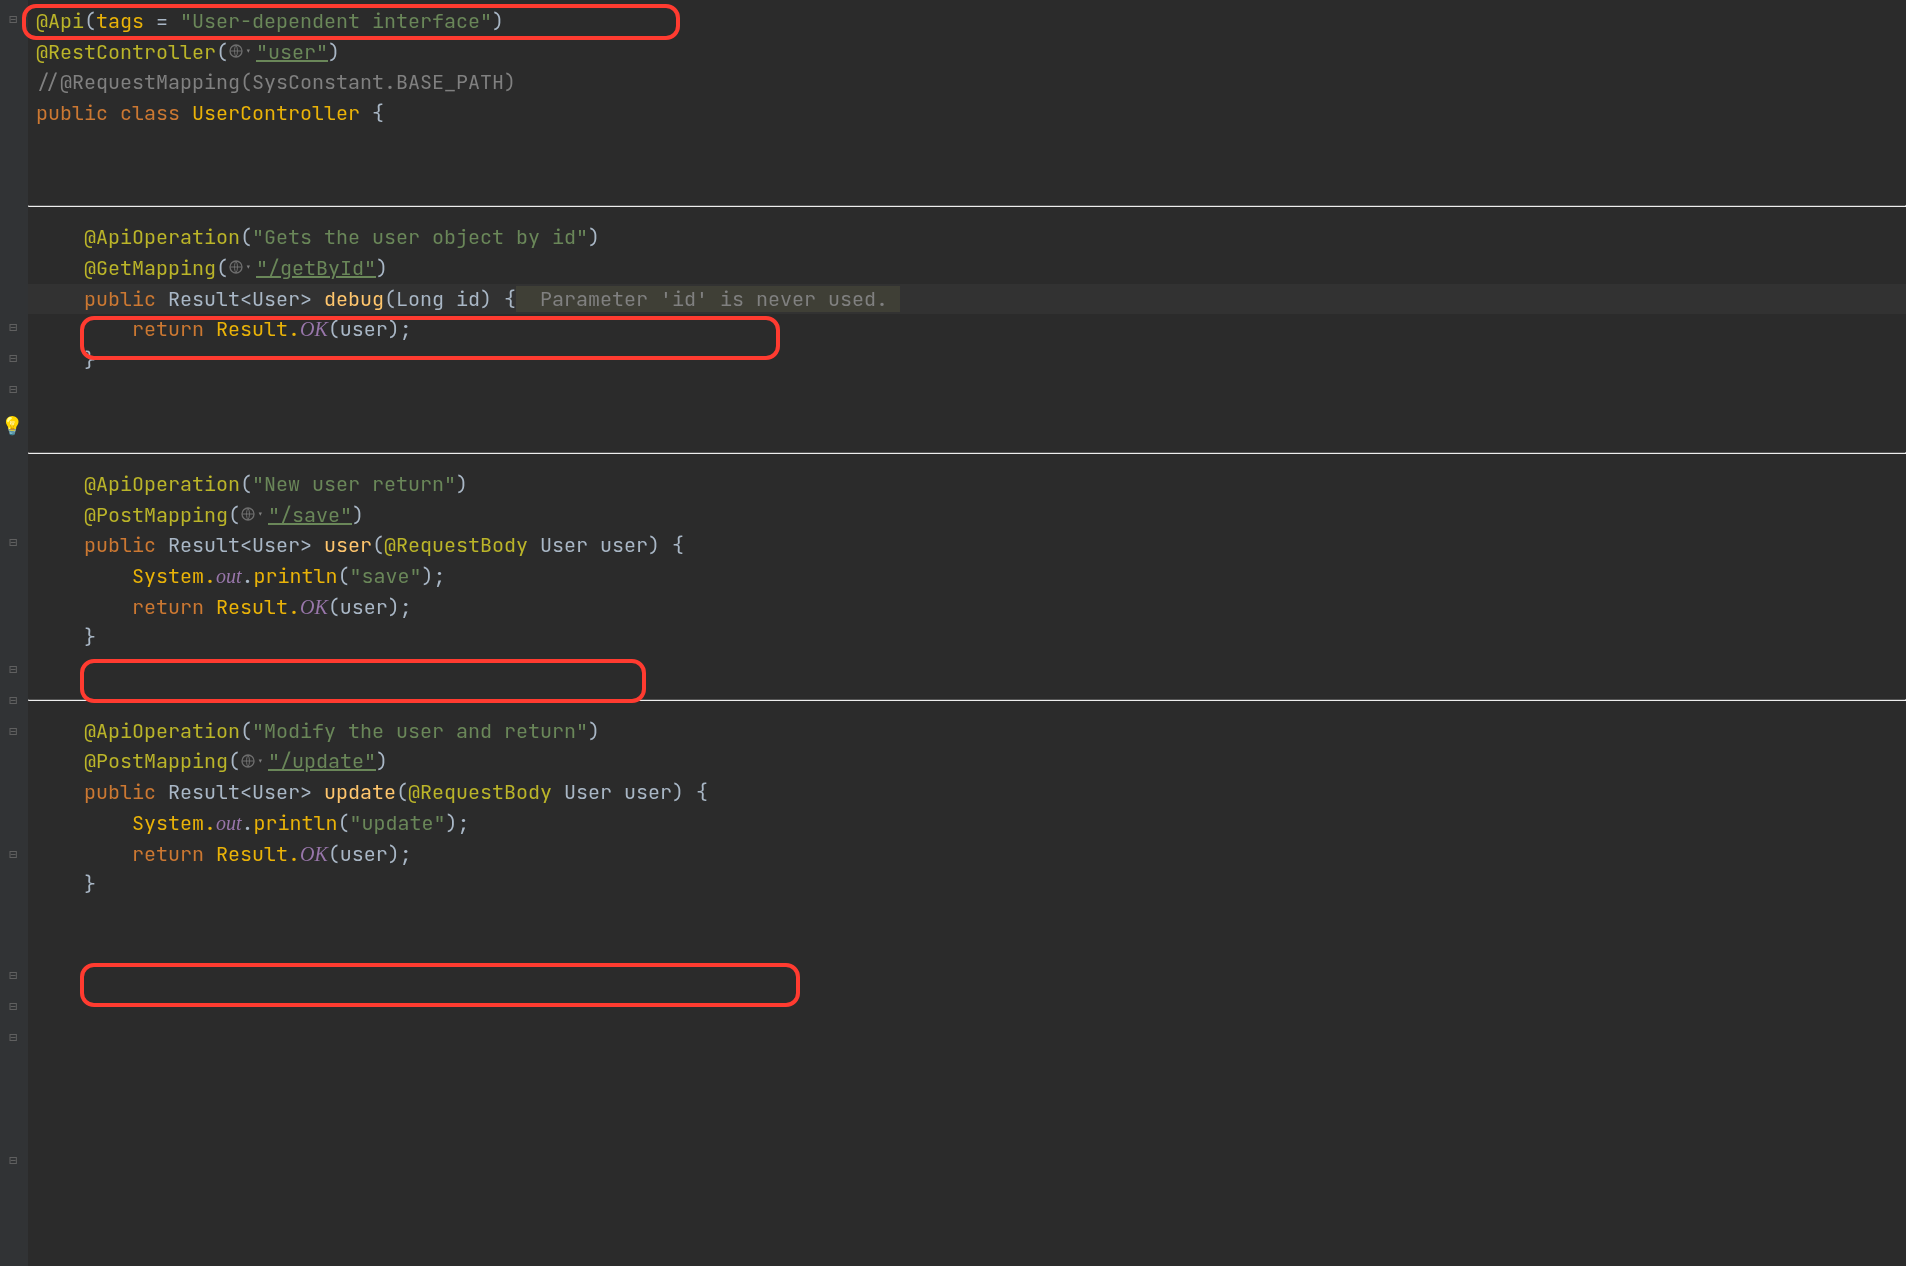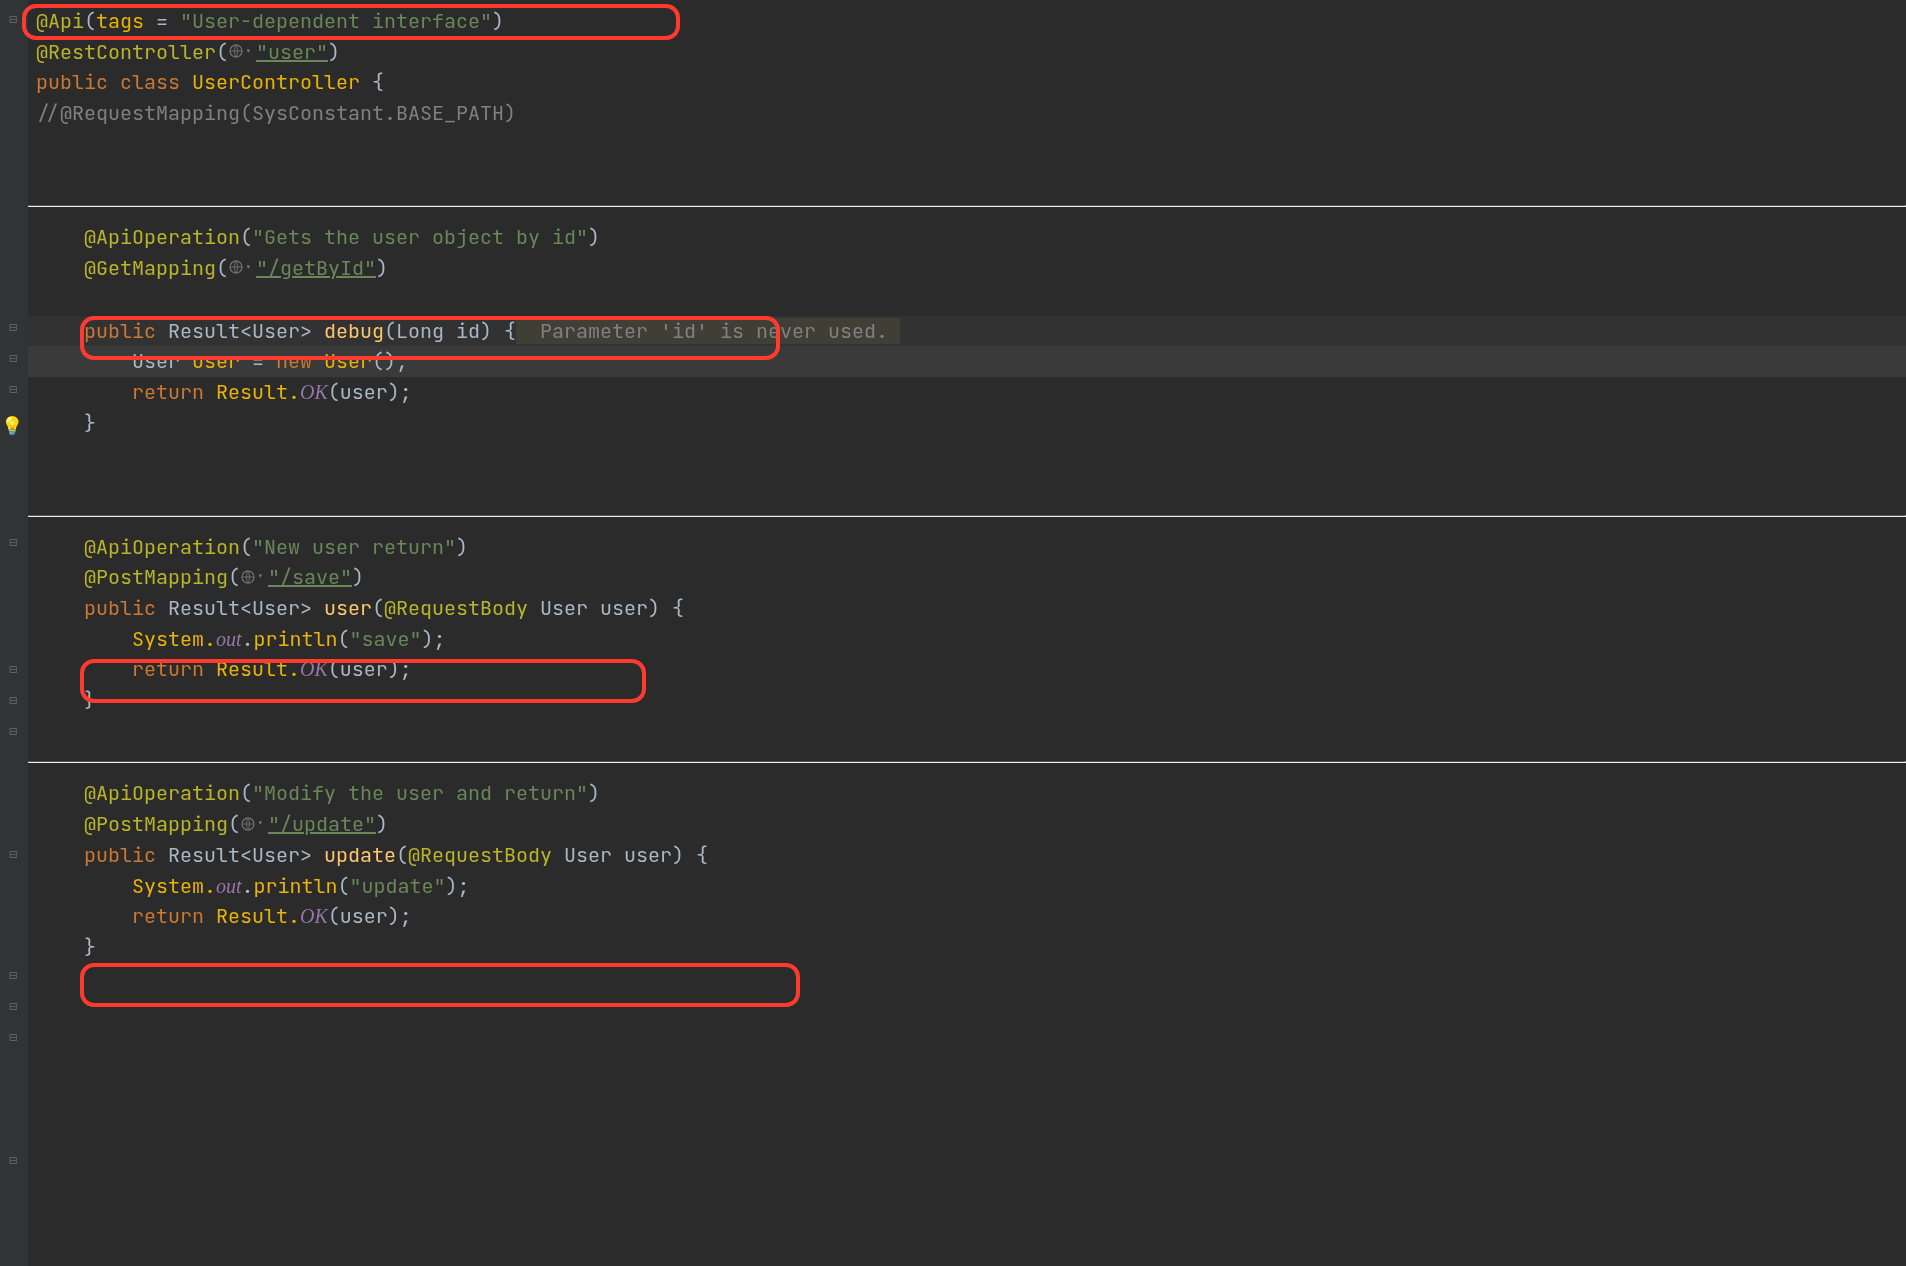--- a/index.html
+++ b/index.html
@@ -46,21 +46,20 @@
     }
     .line {
       height: 30.7px;
       line-height: 30.7px;
       padding-left: 8px;
       white-space: pre;
       position: relative;
     }
     .line.highlighted {
       background: #323232;
-      margin-top: 32px;
     }
     .line.current {
       background: #3a3a3a;
     }
     .method-separator {
       border-top: 1px solid #555555;
       margin: 0;
     }
     .annotation { color: #bbb529; }
     .keyword { color: #cc7832; }
@@ -153,40 +152,39 @@
     <div class="red-box" style="top:963px;left:52px;width:720px;height:44px"></div>
 
     <div class="line"><span class="annotation">@Api</span><span>(</span><span class="identifier">tags</span><span> = </span><span class="string">"User-dependent interface"</span><span>)</span></div>
 
 
     <div class="line"><span class="annotation">@RestController</span><span>(</span><span class="globe-icon"><svg viewBox="0 0 16 16">
             <circle cx="8" cy="8" r="6" fill="none" stroke="#6e6e6e" stroke-width="1.3"></circle>
             <path d="M2 8h12M8 2c2 3 2 9 0 12M8 2c-2 3-2 9 0 12" fill="none" stroke="#6e6e6e" stroke-width="1"></path>
           </svg><span class="dropdown-arrow">▾</span></span><span class="string underline">"user"</span><span>)</span></div>
 
+    <div class="line"><span class="comment">//@RequestMapping(SysConstant.BASE_PATH)</span></div>
+
     <div class="line"><span class="keyword">public </span><span class="keyword">class </span><span class="identifier">UserController </span><span>{</span></div>
 
-    <div class="line"><span class="comment">//@RequestMapping(SysConstant.BASE_PATH)</span></div>
-
     <div class="line"></div>
     <div class="line"></div>
     <div class="line" style="height:15px"></div>
     <hr class="method-separator">
     <div class="line" style="height:15px"></div>
 
     <div class="line">    <span class="annotation">@ApiOperation</span><span>(</span><span class="string">"Gets the user object by id"</span><span>)</span></div>
 
     <div class="line">    <span class="annotation">@GetMapping</span><span>(</span><span class="globe-icon"><svg viewBox="0 0 16 16">
             <circle cx="8" cy="8" r="6" fill="none" stroke="#6e6e6e" stroke-width="1.3"></circle>
             <path d="M2 8h12M8 2c2 3 2 9 0 12M8 2c-2 3-2 9 0 12" fill="none" stroke="#6e6e6e" stroke-width="1"></path>
           </svg><span class="dropdown-arrow">▾</span></span><span class="string underline">"/getById"</span><span>)</span></div>
 
     <div class="line highlighted">    <span class="keyword">public </span><span class="type">Result&lt;User&gt; </span><span class="method-name">debug</span><span>(</span><span class="type">Long </span><span class="param">id</span><span>) {</span><span class="warning-text">  Parameter 'id' is never used. </span></div>
 
-    <div class="line current"><span>        </span><span class="type">User </span><span class="identifier">user </span><span>= </span><span class="keyword">new </span><span class="identifier">User</span><span>();</span></div>
 
     <div class="line"><span>        </span><span class="keyword">return </span><span class="identifier">Result.</span><span class="field-static">OK</span><span>(user);</span></div>
 
     <div class="line"><span>    }</span></div>
 
     <div class="line"></div>
     <div class="line"></div>
     <div class="line" style="height:15px"></div>
     <hr class="method-separator">
     <div class="line" style="height:15px"></div>

